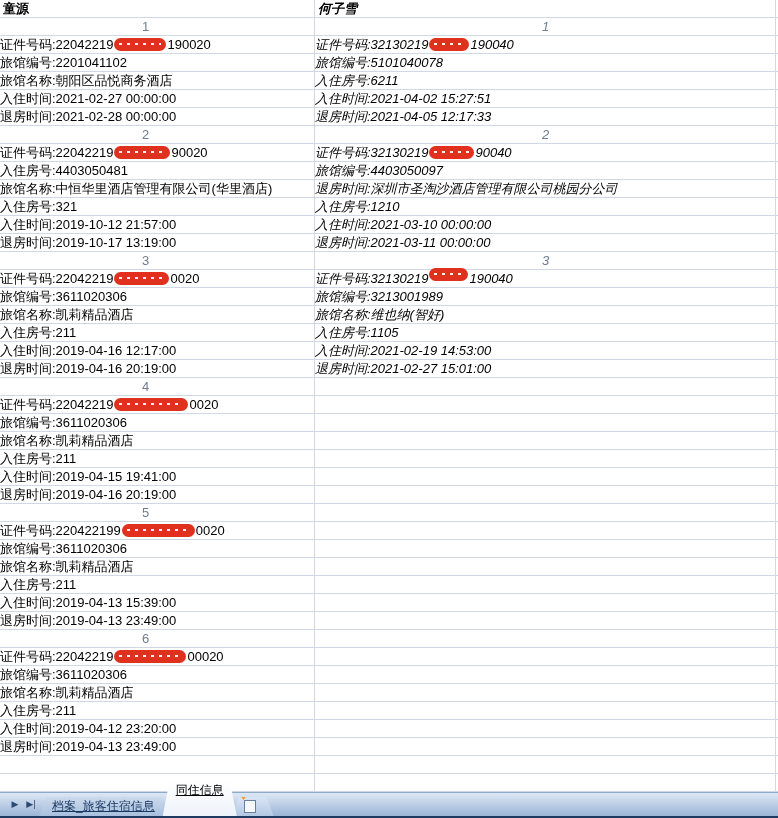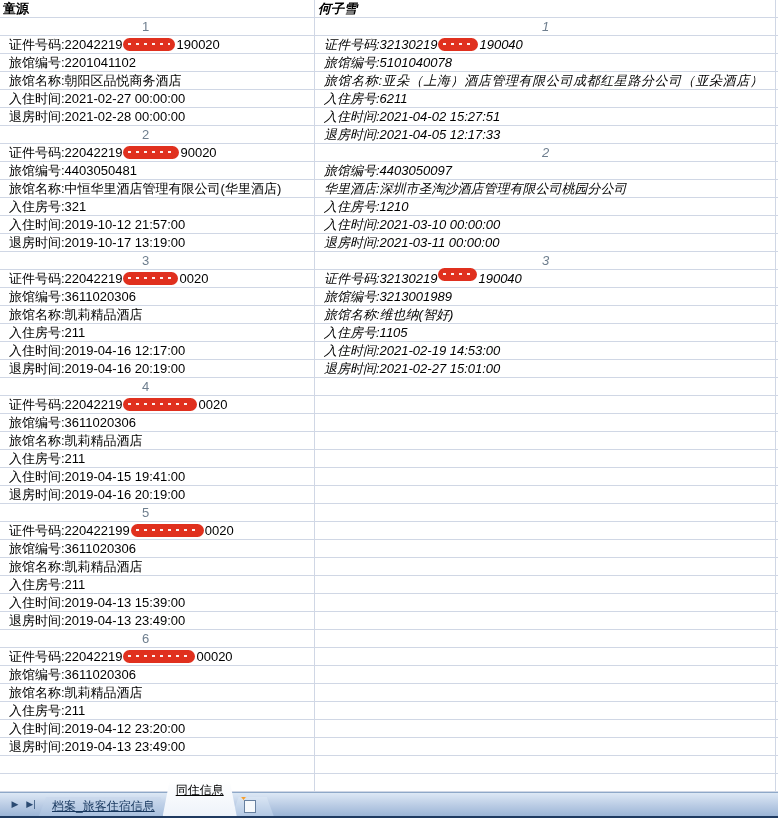--- a/index.html
+++ b/index.html
@@ -13,21 +13,21 @@
   }
   .vline{position:absolute;top:0;width:1px;height:792px;background:#d0d7e5;}
 
   .col{position:absolute;top:0;}
   .col-a{left:0;width:291px;}
   .col-b{left:315px;width:461px;font-style:italic;}
 
   .row{height:18px;line-height:18px;font-size:13px;color:#000;white-space:nowrap;overflow:visible;}
   .hdr{font-weight:bold;padding-left:3px;}
   .num{text-align:center;color:#6e7e8e;}
-  .fld{padding-left:9px;}
+  .fld{}
   .wide{background:#fff;letter-spacing:0.6px;position:relative;}
 
   .redaction{
     display:inline-block;vertical-align:middle;height:13px;border-radius:7px;
     background-color:#e0301e;margin:0 1px 3px 1px;
     background-image:repeating-linear-gradient(90deg,rgba(255,255,255,.92) 0 3px,rgba(255,255,255,0) 3px 8px);
     background-size:calc(100% - 10px) 2px;background-position:5px 5px;background-repeat:no-repeat;
   }
   .redaction.raised{transform:translateY(-4px);}
 
@@ -68,21 +68,21 @@
       <div class="row hdr">童源</div>
       <div class="records">
           <div class="row num">1</div>
           <div class="row fld">证件号码:22042219<span class="redaction" style="width: 52px;"></span>190020</div>
           <div class="row fld">旅馆编号:2201041102</div>
           <div class="row fld">旅馆名称:朝阳区品悦商务酒店</div>
           <div class="row fld">入住时间:2021-02-27 00:00:00</div>
           <div class="row fld">退房时间:2021-02-28 00:00:00</div>
           <div class="row num">2</div>
           <div class="row fld">证件号码:22042219<span class="redaction" style="width: 56px;"></span>90020</div>
-          <div class="row fld">旅馆编号:4403050481</div>
+          <div class="row fld">入住房号:4403050481</div>
           <div class="row fld">旅馆名称:中恒华里酒店管理有限公司(华里酒店)</div>
           <div class="row fld">入住房号:321</div>
           <div class="row fld">入住时间:2019-10-12 21:57:00</div>
           <div class="row fld">退房时间:2019-10-17 13:19:00</div>
           <div class="row num">3</div>
           <div class="row fld">证件号码:22042219<span class="redaction" style="width: 55px;"></span>0020</div>
           <div class="row fld">旅馆编号:3611020306</div>
           <div class="row fld">旅馆名称:凯莉精品酒店</div>
           <div class="row fld">入住房号:211</div>
           <div class="row fld">入住时间:2019-04-16 12:17:00</div>
@@ -110,27 +110,27 @@
           <div class="row fld">退房时间:2019-04-13 23:49:00</div>
         </div>
     </div>
 
     <div class="col col-b">
       <div class="row hdr">何子雪</div>
       <div class="records">
           <div class="row num">1</div>
           <div class="row fld">证件号码:32130219<span class="redaction" style="width: 40px;"></span>190040</div>
           <div class="row fld">旅馆编号:5101040078</div>
-          <div class="row fld"><span class="wide">旅馆名称:亚朵（上海）酒店管理有限公司成都红星路分公司（亚朵酒店）</span></div>
           <div class="row fld">入住房号:6211</div>
           <div class="row fld">入住时间:2021-04-02 15:27:51</div>
           <div class="row fld">退房时间:2021-04-05 12:17:33</div>
           <div class="row num">2</div>
+          <div class="row fld">证件号码:32130219<span class="redaction" style="width: 45px;"></span>90040</div>
           <div class="row fld">旅馆编号:4403050097</div>
-          <div class="row fld">华里酒店:深圳市圣淘沙酒店管理有限公司桃园分公司</div>
+          <div class="row fld">退房时间:深圳市圣淘沙酒店管理有限公司桃园分公司</div>
           <div class="row fld">入住房号:1210</div>
           <div class="row fld">入住时间:2021-03-10 00:00:00</div>
           <div class="row fld">退房时间:2021-03-11 00:00:00</div>
           <div class="row num">3</div>
           <div class="row fld">证件号码:32130219<span class="redaction raised" style="width: 39px;"></span>190040</div>
           <div class="row fld">旅馆编号:3213001989</div>
           <div class="row fld">旅馆名称:维也纳(智好)</div>
           <div class="row fld">入住房号:1105</div>
           <div class="row fld">入住时间:2021-02-19 14:53:00</div>
           <div class="row fld">退房时间:2021-02-27 15:01:00</div>

